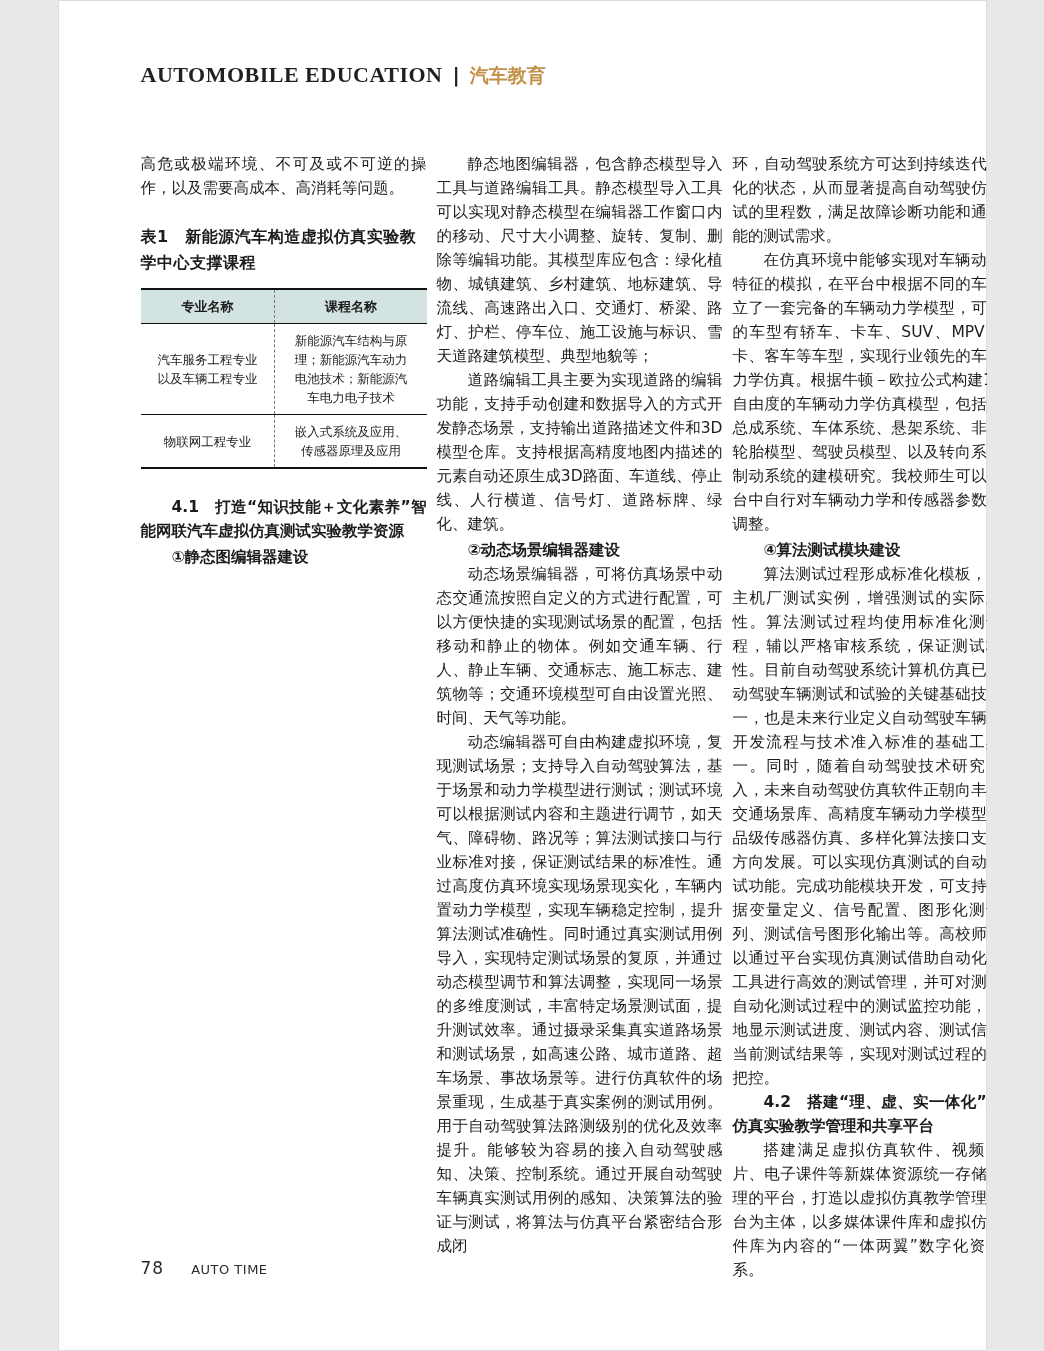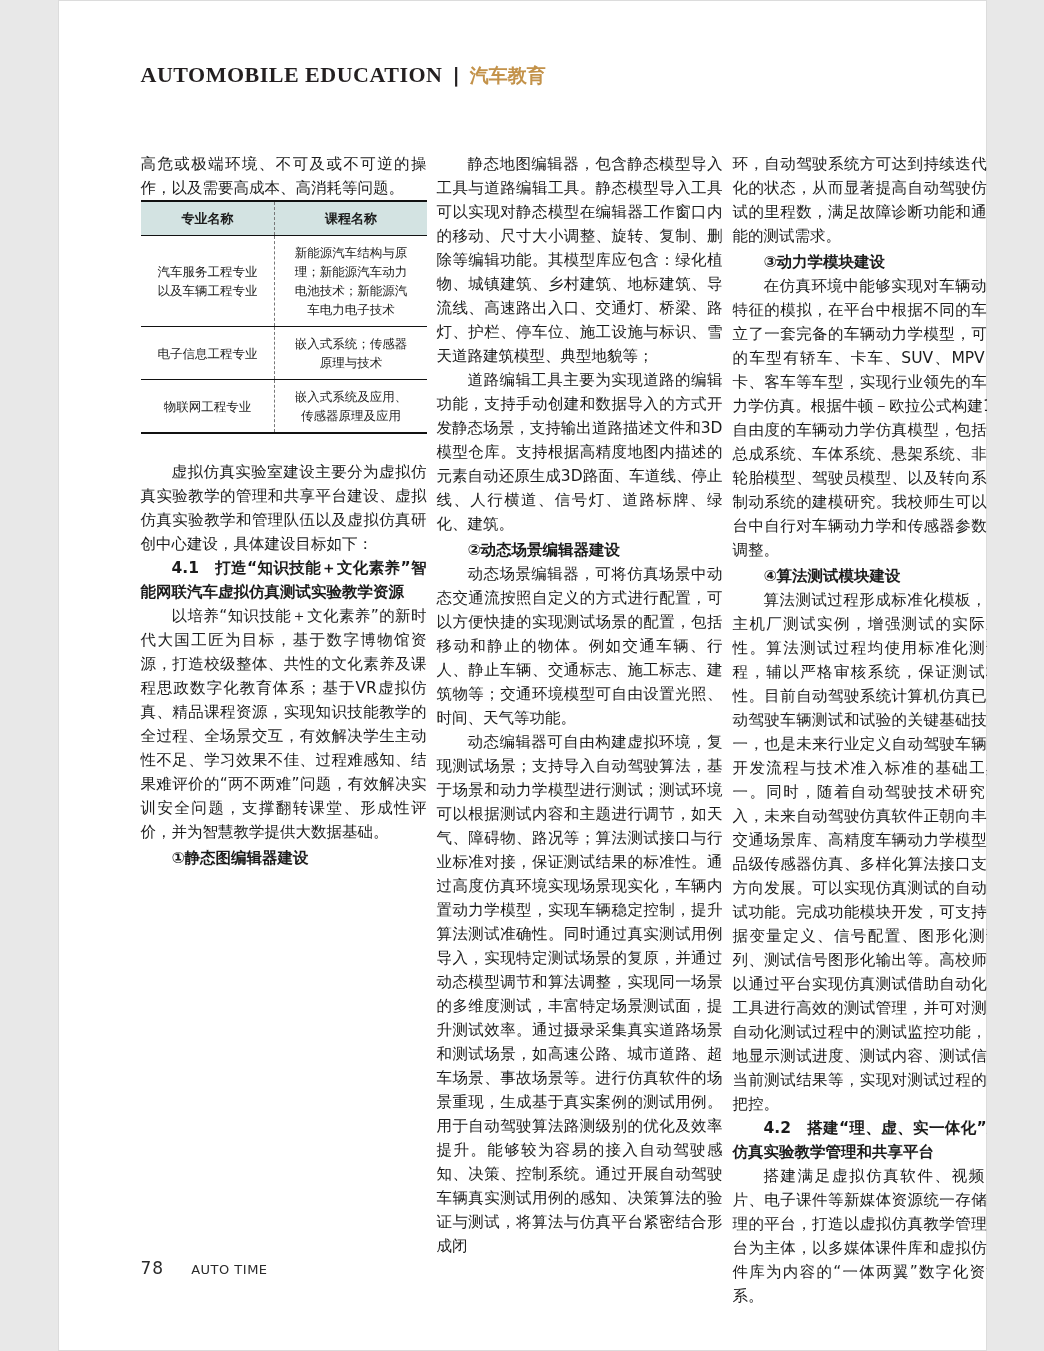--- a/index.html
+++ b/index.html
@@ -138,63 +138,57 @@
     <span class="en-title">AUTOMOBILE EDUCATION</span>
     <span class="hdr-divider">|</span>
     <span class="zh-title">汽车教育</span>
   </div>
 
   <div class="content">
 
     <div class="col">
       <p class="body-p no-indent">高危或极端环境、不可及或不可逆的操作，以及需要高成本、高消耗等问题。</p>
 
+      <div class="table-caption">表1　新能源汽车构造虚拟仿真实验教学中心支撑课程</div>
 
       <table class="courses">
         <thead>
           <tr>
             <th>专业名称</th>
             <th>课程名称</th>
           </tr>
         </thead>
         <tbody>
           <tr>
             <td>汽车服务工程专业以及车辆工程专业</td>
             <td>新能源汽车结构与原理；新能源汽车动力电池技术；新能源汽车电力电子技术</td>
           </tr>
           <tr>
-            <td>电子信息工程专业</td>
-            <td>嵌入式系统；传感器原理与技术</td>
-          </tr>
-          <tr>
             <td>物联网工程专业</td>
             <td>嵌入式系统及应用、传感器原理及应用</td>
           </tr>
         </tbody>
       </table>
 
 
 
-      <p class="body-p">虚拟仿真实验室建设主要分为虚拟仿真实验教学的管理和共享平台建设、虚拟仿真实验教学和管理队伍以及虚拟仿真研创中心建设，具体建设目标如下：</p>
       <p class="sub-h3">4.1　打造“知识技能＋文化素养”智能网联汽车虚拟仿真测试实验教学资源</p>
-      <p class="body-p">以培养“知识技能＋文化素养”的新时代大国工匠为目标，基于数字博物馆资源，打造校级整体、共性的文化素养及课程思政数字化教育体系；基于VR虚拟仿真、精品课程资源，实现知识技能教学的全过程、全场景交互，有效解决学生主动性不足、学习效果不佳、过程难感知、结果难评价的“两不两难”问题，有效解决实训安全问题，支撑翻转课堂、形成性评价，并为智慧教学提供大数据基础。</p>
       <p class="item-heading">①静态图编辑器建设</p>
     </div>
 
     <div class="col">
       <p class="body-p">静态地图编辑器，包含静态模型导入工具与道路编辑工具。静态模型导入工具可以实现对静态模型在编辑器工作窗口内的移动、尺寸大小调整、旋转、复制、删除等编辑功能。其模型库应包含：绿化植物、城镇建筑、乡村建筑、地标建筑、导流线、高速路出入口、交通灯、桥梁、路灯、护栏、停车位、施工设施与标识、雪天道路建筑模型、典型地貌等；</p>
       <p class="body-p">道路编辑工具主要为实现道路的编辑功能，支持手动创建和数据导入的方式开发静态场景，支持输出道路描述文件和3D模型仓库。支持根据高精度地图内描述的元素自动还原生成3D路面、车道线、停止线、人行横道、信号灯、道路标牌、绿化、建筑。</p>
       <p class="item-heading">②动态场景编辑器建设</p>
       <p class="body-p">动态场景编辑器，可将仿真场景中动态交通流按照自定义的方式进行配置，可以方便快捷的实现测试场景的配置，包括移动和静止的物体。例如交通车辆、行人、静止车辆、交通标志、施工标志、建筑物等；交通环境模型可自由设置光照、时间、天气等功能。</p>
       <p class="body-p">动态编辑器可自由构建虚拟环境，复现测试场景；支持导入自动驾驶算法，基于场景和动力学模型进行测试；测试环境可以根据测试内容和主题进行调节，如天气、障碍物、路况等；算法测试接口与行业标准对接，保证测试结果的标准性。通过高度仿真环境实现场景现实化，车辆内置动力学模型，实现车辆稳定控制，提升算法测试准确性。同时通过真实测试用例导入，实现特定测试场景的复原，并通过动态模型调节和算法调整，实现同一场景的多维度测试，丰富特定场景测试面，提升测试效率。通过摄录采集真实道路场景和测试场景，如高速公路、城市道路、超车场景、事故场景等。进行仿真软件的场景重现，生成基于真实案例的测试用例。用于自动驾驶算法路测级别的优化及效率提升。能够较为容易的接入自动驾驶感知、决策、控制系统。通过开展自动驾驶车辆真实测试用例的感知、决策算法的验证与测试，将算法与仿真平台紧密结合形成闭</p>
     </div>
 
     <div class="col">
       <p class="body-p no-indent">环，自动驾驶系统方可达到持续迭代和优化的状态，从而显著提高自动驾驶仿真测试的里程数，满足故障诊断功能和通信性能的测试需求。</p>
-      <p class="item-heading">③动力学模块建设</p>
       <p class="body-p">在仿真环境中能够实现对车辆动力学特征的模拟，在平台中根据不同的车型建立了一套完备的车辆动力学模型，可选择的车型有轿车、卡车、SUV、MPV、皮卡、客车等车型，实现行业领先的车辆动力学仿真。根据牛顿－欧拉公式构建14个自由度的车辆动力学仿真模型，包括动力总成系统、车体系统、悬架系统、非线性轮胎模型、驾驶员模型、以及转向系统、制动系统的建模研究。我校师生可以在平台中自行对车辆动力学和传感器参数进行调整。</p>
       <p class="item-heading">④算法测试模块建设</p>
       <p class="body-p">算法测试过程形成标准化模板，对接主机厂测试实例，增强测试的实际应用性。算法测试过程均使用标准化测试流程，辅以严格审核系统，保证测试标准性。目前自动驾驶系统计算机仿真已是自动驾驶车辆测试和试验的关键基础技术之一，也是未来行业定义自动驾驶车辆相关开发流程与技术准入标准的基础工具之一。同时，随着自动驾驶技术研究的深入，未来自动驾驶仿真软件正朝向丰富的交通场景库、高精度车辆动力学模型、产品级传感器仿真、多样化算法接口支持等方向发展。可以实现仿真测试的自动化测试功能。完成功能模块开发，可支持如数据变量定义、信号配置、图形化测试序列、测试信号图形化输出等。高校师生可以通过平台实现仿真测试借助自动化测试工具进行高效的测试管理，并可对测试或自动化测试过程中的测试监控功能，实时地显示测试进度、测试内容、测试信息、当前测试结果等，实现对测试过程的整体把控。</p>
       <p class="sub-h3">4.2　搭建“理、虚、实一体化”虚拟仿真实验教学管理和共享平台</p>
       <p class="body-p">搭建满足虚拟仿真软件、视频、图片、电子课件等新媒体资源统一存储与管理的平台，打造以虚拟仿真教学管理云平台为主体，以多媒体课件库和虚拟仿真软件库为内容的“一体两翼”数字化资源体系。</p>
     </div>
 
   </div>
 
   <div class="page-footer">

